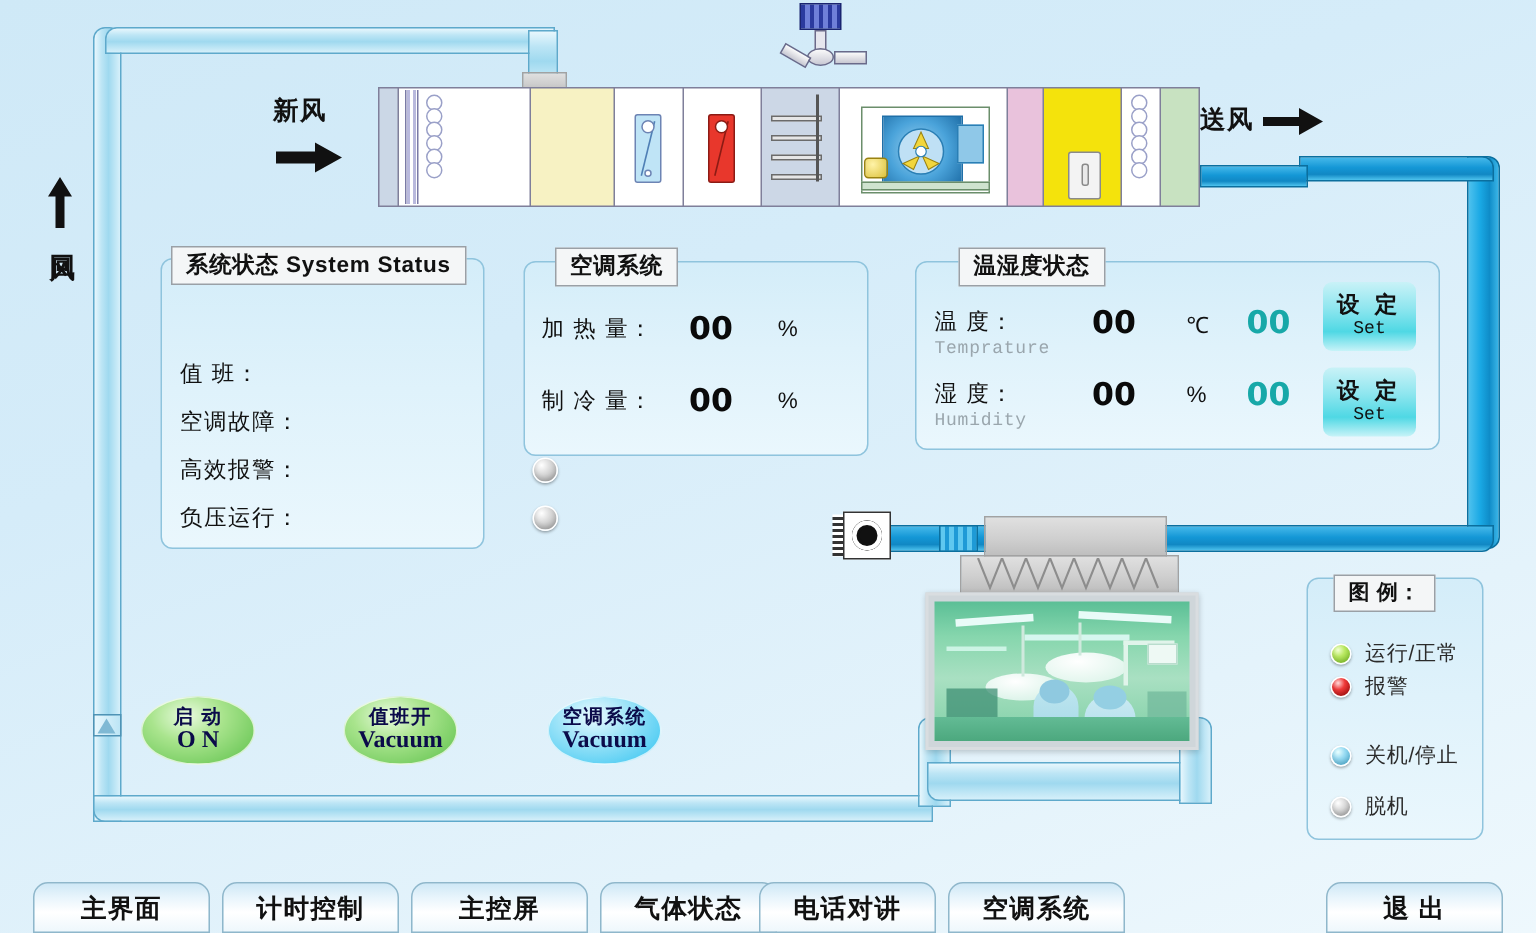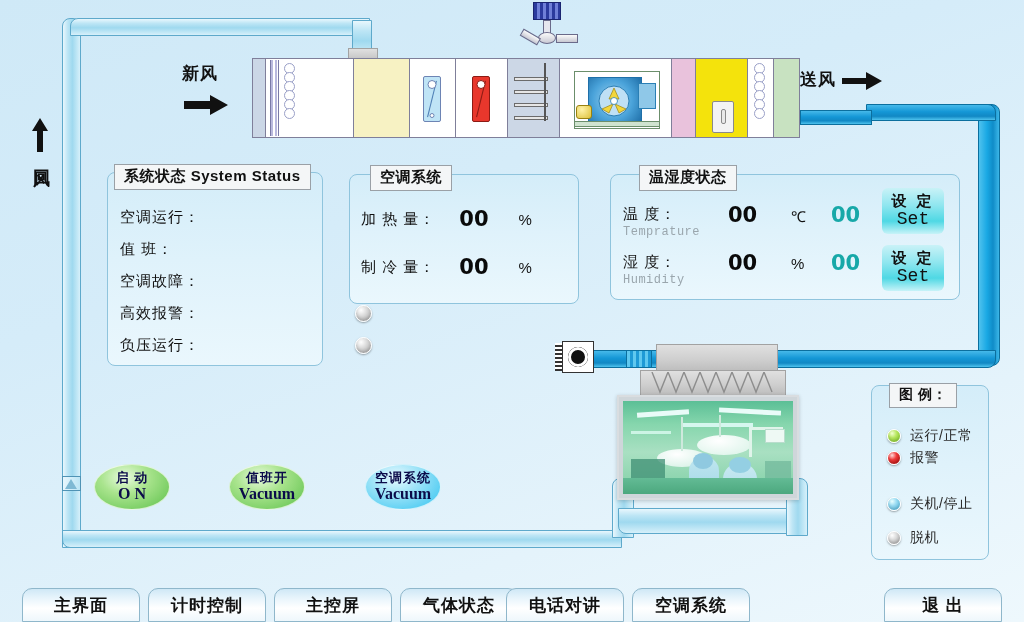--- a/index.html
+++ b/index.html
@@ -126,21 +126,21 @@
 
   .set-btn {
     position: absolute; width: 62px; height: 46px;
     border-radius: 6px;
     background: linear-gradient(to bottom, #c9f2f7 0%, #8fe6ef 38%, #4fd8e4 72%, #c7f3f8 100%);
     border: none;
     display: flex; flex-direction: column; align-items: center; justify-content: center;
     cursor: pointer;
   }
   .set-btn .cn { font-size: 15px; font-weight: bold; color: #111; letter-spacing: 3px; line-height: 1.05; }
-  .set-btn .en { font-size: 18px; color: #111; font-family: "Liberation Mono", monospace; }
+  .set-btn .en { font-size: 12px; color: #111; font-family: "Liberation Mono", monospace; }
 
   
   .oval {
     position: absolute; width: 76px; height: 46px; border-radius: 50%;
     display: flex; flex-direction: column; align-items: center; justify-content: center;
     cursor: pointer; border: 1px solid rgba(255,255,255,.7);
   }
   .oval.green { background: radial-gradient(ellipse at 40% 28%, #eafbe0 0%, #a9e48d 38%, #5cc04a 100%); }
   .oval.cyan  { background: radial-gradient(ellipse at 40% 28%, #eafaff 0%, #9fe4f8 38%, #2fc2f0 100%); }
   .oval .cn { font-size: 13px; font-weight: bold; color: #0b0b4a; line-height: 1.1; letter-spacing: 1px; }
@@ -350,24 +350,20 @@
 
   <svg style="position:absolute;left:30px;top:118px;width:20px;height:34px;">
     <path d="M10 0 L18 13 L13 13 L13 34 L7 34 L7 13 L2 13 Z" fill="#111"></path>
   </svg>
   <div class="flow-label vertical" style="left:30px; top:156px;">回风</div>
 
   <div class="panel" style="left:107px; top:172px; width:216px; height:194px;">
   </div>
   <div class="panel-title" style="left:114px; top:164px;">系统状态 System Status</div>
 
-  <div class="status-row" style="left:120px; top:204px;">
-    <span class="status-label">空调运行：</span>
-    <span class="lamp grey"></span>
-  </div>
   <div class="status-row" style="left:120px; top:236px;">
     <span class="status-label">值    班：</span>
     <span class="lamp grey"></span>
   </div>
   <div class="status-row" style="left:120px; top:268px;">
     <span class="status-label">空调故障：</span>
     <span class="lamp grey"></span>
   </div>
   <div class="status-row" style="left:120px; top:300px;">
     <span class="status-label">高效报警：</span>

